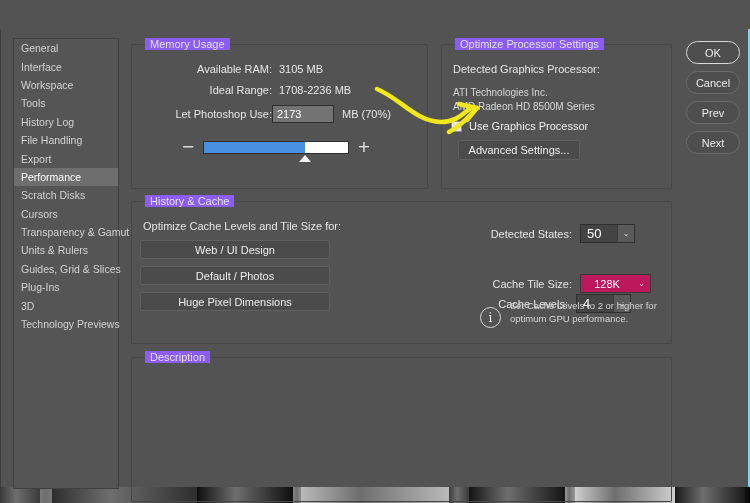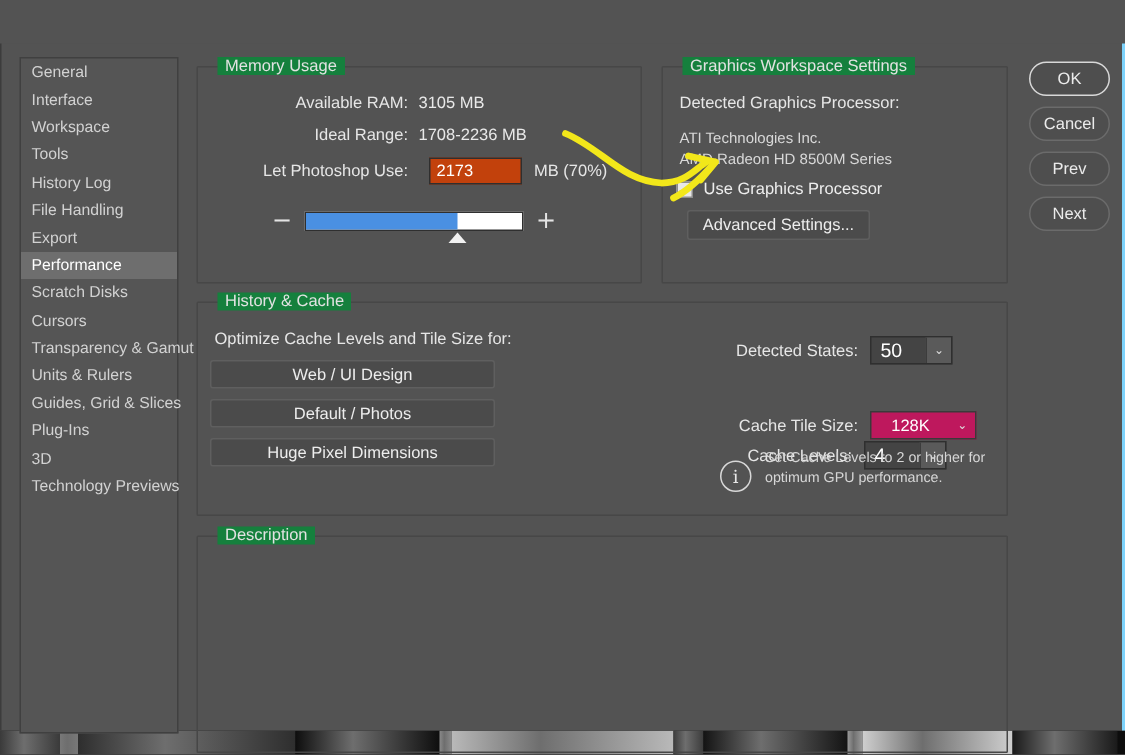--- a/index.html
+++ b/index.html
@@ -81,21 +81,21 @@
 
   
   .group {
     position: absolute;
     border: 1px solid #474747;
     border-radius: 1px;
   }
   .group-title {
     position: absolute;
     top: -7px; left: 13px;
-    background: #15803d;
+    background: #8b5cf6;
     padding: 0 5px;
     font-size: 11px;
     color: #e2e2e2;
     white-space: nowrap;
   }
 
   #grp-memory   { left: 130px; top: 15px;  width: 297px; height: 145px; }
   #grp-gpu      { left: 440px; top: 15px;  width: 231px; height: 145px; }
   #grp-history  { left: 130px; top: 172px; width: 541px; height: 143px; }
   #grp-desc     { left: 130px; top: 328px; width: 541px; height: 145px; }
@@ -115,22 +115,22 @@
     color: #e6e6e6;
   }
   .mem-value { margin-left: 7px; color: #e9e9e9; }
 
   #mem-row-1 { left: 6px;  top: 18px; }
   #mem-row-2 { left: 6px;  top: 39px; }
   #mem-row-3 { left: 6px;  top: 60px; }
 
   .mem-input {
     width: 62px; height: 18px;
-    margin-left: 14px;
-    background: #c2410c;
+    margin-left: 0;
+    background: #737373;
     border: 1px solid #2f2f2f;
     color: #ffffff;
     font-size: 11px;
     font-family: "Liberation Sans", sans-serif;
     padding: 0 4px;
   }
   .mem-suffix { margin-left: 8px; font-size: 11px; color: #e6e6e6; }
 
   
   .slider-wrap {
@@ -453,21 +453,21 @@
         <span class="slider-minus">−</span>
         <div class="slider-track">
           <div class="slider-fill" style="width: 70%; background: rgb(74, 144, 226);"></div>
           <div class="slider-thumb" style="left: 70%;"></div>
         </div>
         <span class="slider-plus">+</span>
       </div>
     </div>
 
     <div class="group" id="grp-gpu">
-      <div class="group-title">Graphics Workspace Settings</div>
+      <div class="group-title">Optimize Processor Settings</div>
 
       <div class="gpu-label">Detected Graphics Processor:</div>
       <div class="gpu-line" id="gpu-line-1">ATI Technologies Inc.</div>
       <div class="gpu-line" id="gpu-line-2">AMD Radeon HD 8500M Series</div>
 
       <div class="checkbox-row">
         <span class="checkbox"></span>
         <span class="checkbox-label">Use Graphics Processor</span>
       </div>
 

